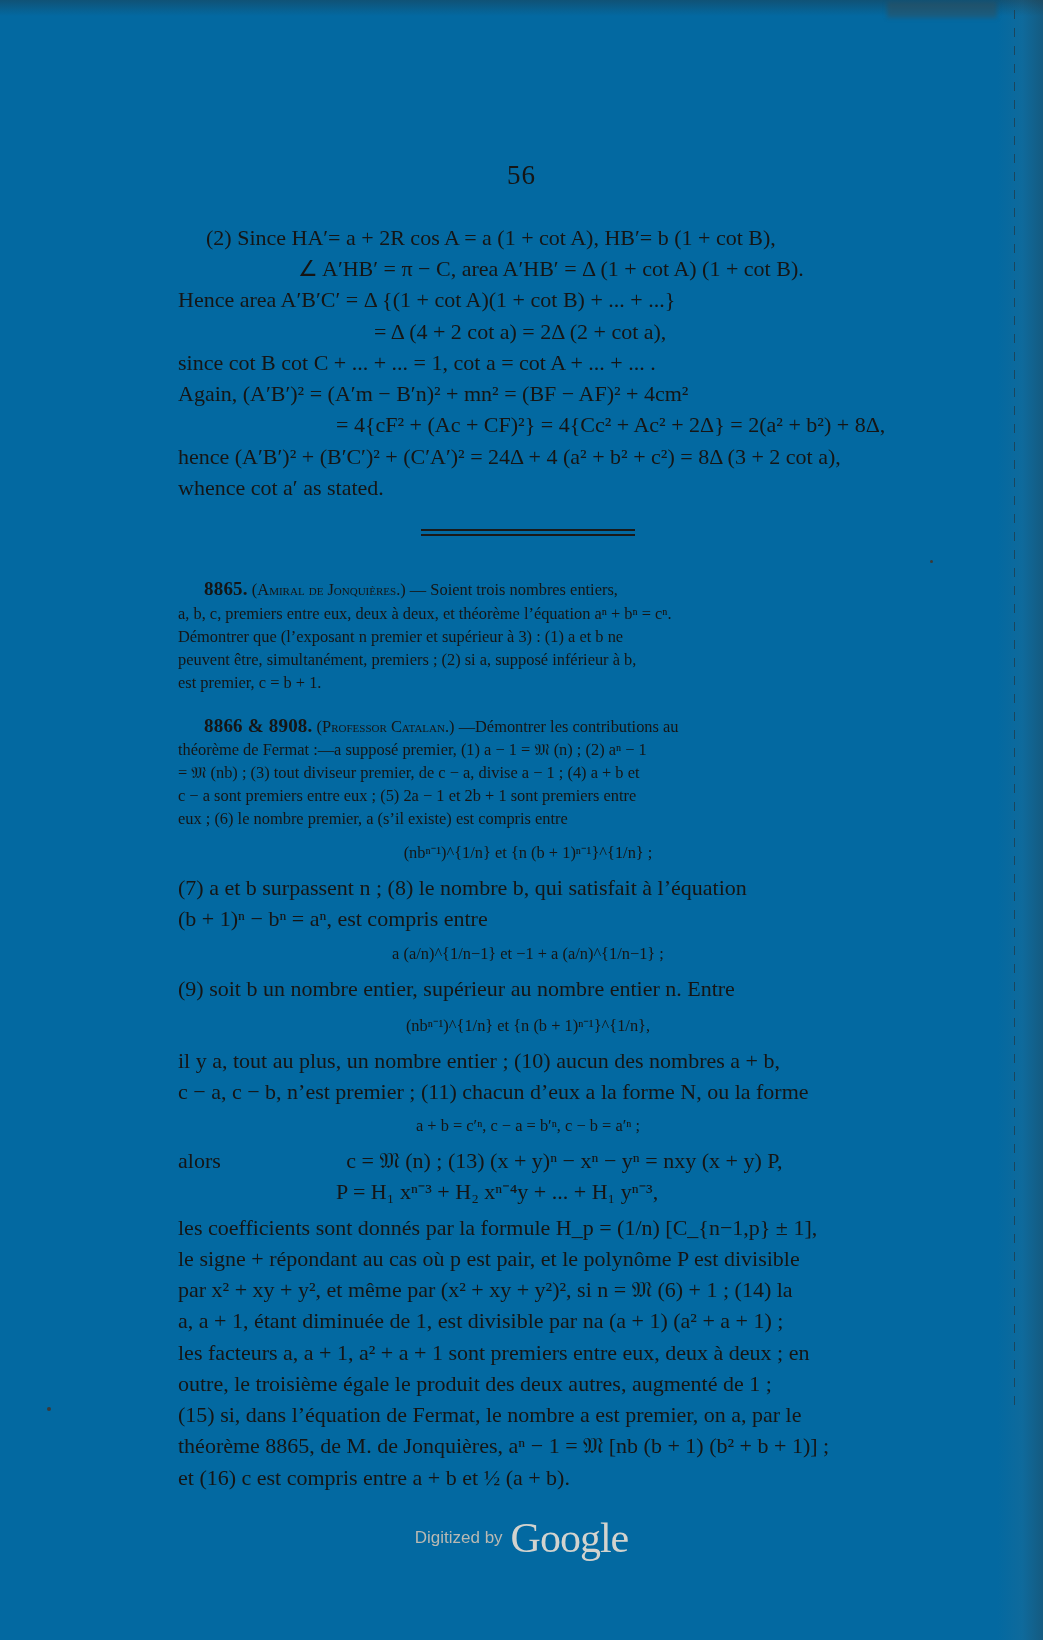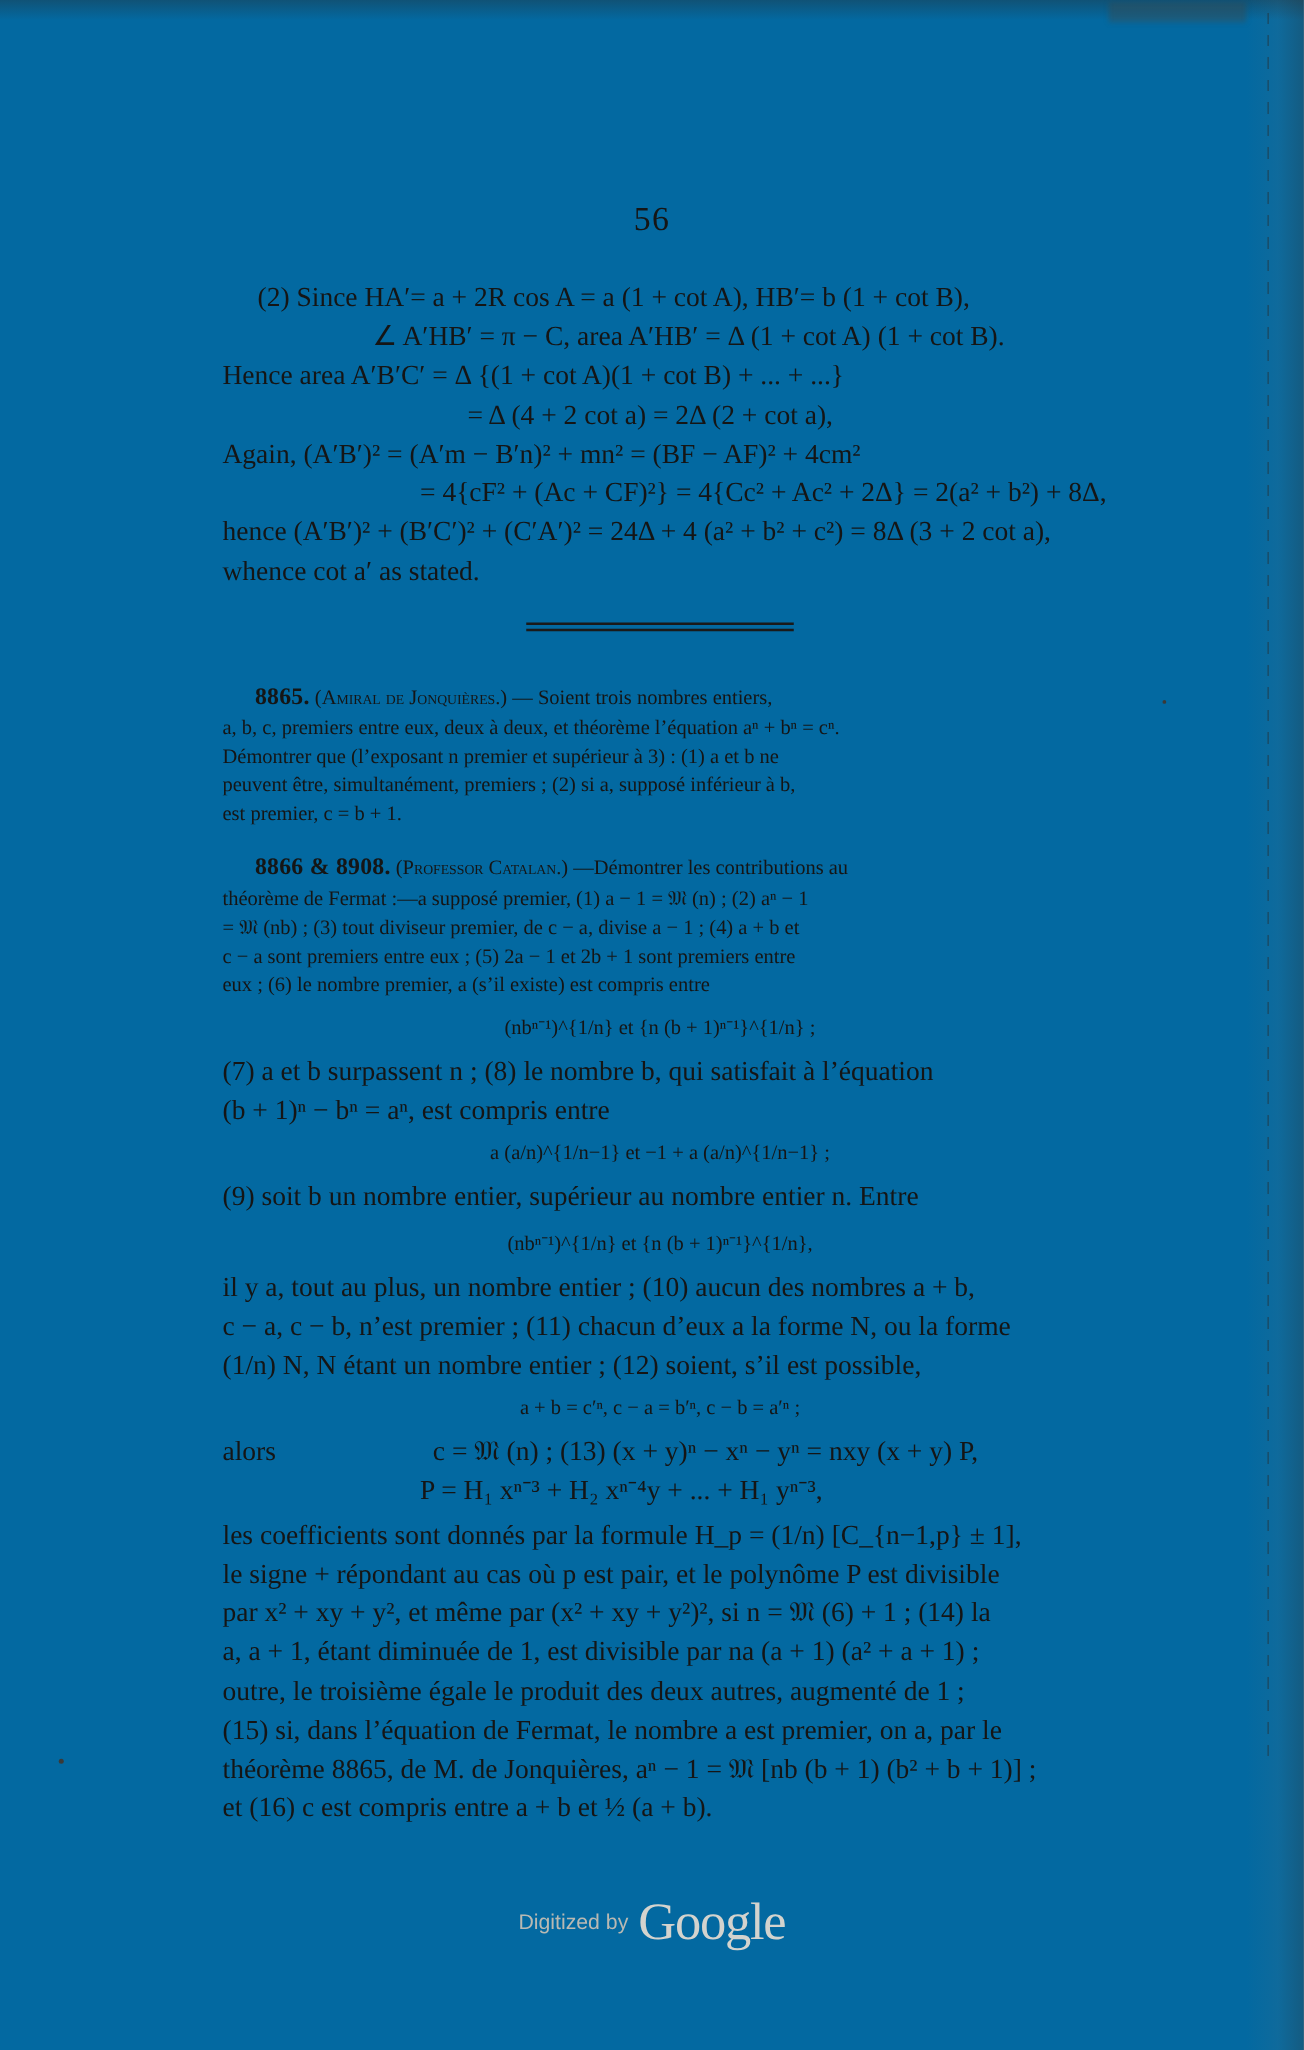--- a/index.html
+++ b/index.html
@@ -141,20 +141,21 @@
 
   <div class="folio">56</div>
 
   <div class="content">
 
     <div class="blk">
       <div class="line indent-1">(2)   Since  HA′= a + 2R cos A  =  a (1 + cot A),   HB′= b (1 + cot B),</div>
       <div class="line indent-3">∠ A′HB′ = π − C,    area  A′HB′ = Δ (1 + cot A) (1 + cot B).</div>
       <div class="line">Hence area      A′B′C′ =  Δ {(1 + cot A)(1 + cot B) + ... + ...}</div>
       <div class="line indent-5">= Δ (4 + 2 cot a) = 2Δ (2 + cot a),</div>
+      <div class="line">since        cot B cot C + ... + ...  =  1,   cot a = cot A + ... + ... .</div>
       <div class="line">Again, (A′B′)² =  (A′m − B′n)² + mn²  =  (BF − AF)² + 4cm²</div>
       <div class="line indent-4">= 4{cF² + (Ac + CF)²} = 4{Cc² + Ac² + 2Δ} = 2(a² + b²) + 8Δ,</div>
       <div class="line">hence  (A′B′)² + (B′C′)² + (C′A′)²  =  24Δ + 4 (a² + b² + c²)  =  8Δ (3 + 2 cot a),</div>
       <div class="line">whence cot a′ as stated.</div>
     </div>
 
 
     <div class="rule">
       <div></div>
         <div></div>
@@ -191,36 +192,36 @@
 
     <div class="blk">
       <div>(9) soit b un nombre entier, supérieur au nombre entier n.   Entre</div>
     </div>
 
     <div class="disp">(nbⁿ⁻¹)^{1/n}  et  {n (b + 1)ⁿ⁻¹}^{1/n},</div>
 
     <div class="blk">
       <div>il y a, tout au plus, un nombre entier ; (10) aucun des nombres a + b,</div>
       <div>c − a, c − b, n’est premier ; (11) chacun d’eux a la forme N, ou la forme</div>
-      <div>(1/n) N, N étant un nombre entier ; (12) soient, s’il est possible,</div>
     </div>
 
     <div class="disp">a + b = c′ⁿ,   c − a = b′ⁿ,   c − b = a′ⁿ ;</div>
 
     <div class="blk" style="position:relative;">
       <span>alors</span>
       <span class="indent-3">c = 𝔐 (n) ;      (13) (x + y)ⁿ − xⁿ − yⁿ = nxy (x + y) P,</span>
     </div>
     <div class="blk indent-4">P = H₁ xⁿ⁻³ + H₂ xⁿ⁻⁴y + ... + H₁ yⁿ⁻³,</div>
 
     <div class="blk" style="margin-top:4px;">
       <div>les coefficients sont donnés par la formule H_p = (1/n) [C_{n−1,p} ± 1],</div>
       <div>le signe + répondant au cas où p est pair, et le polynôme P est divisible</div>
       <div>par x² + xy + y², et même par (x² + xy + y²)², si n = 𝔐 (6) + 1 ;  (14) la</div>
       <div>a, a + 1, étant diminuée de 1, est divisible par na (a + 1) (a² + a + 1) ;</div>
+      <div>les facteurs a, a + 1, a² + a + 1 sont premiers entre eux, deux à deux ; en</div>
       <div>outre, le troisième égale le produit des deux autres, augmenté de 1 ;</div>
       <div>(15) si, dans l’équation de Fermat, le nombre a est premier, on a, par le</div>
       <div>théorème 8865, de M. de Jonquières, aⁿ − 1 = 𝔐 [nb (b + 1) (b² + b + 1)] ;</div>
       <div>et (16) c est compris entre a + b et ½ (a + b).</div>
     </div>
 
   </div>
 
   <div class="google-wm">
     <span class="dig">Digitized by</span><span class="goo">Google</span>

